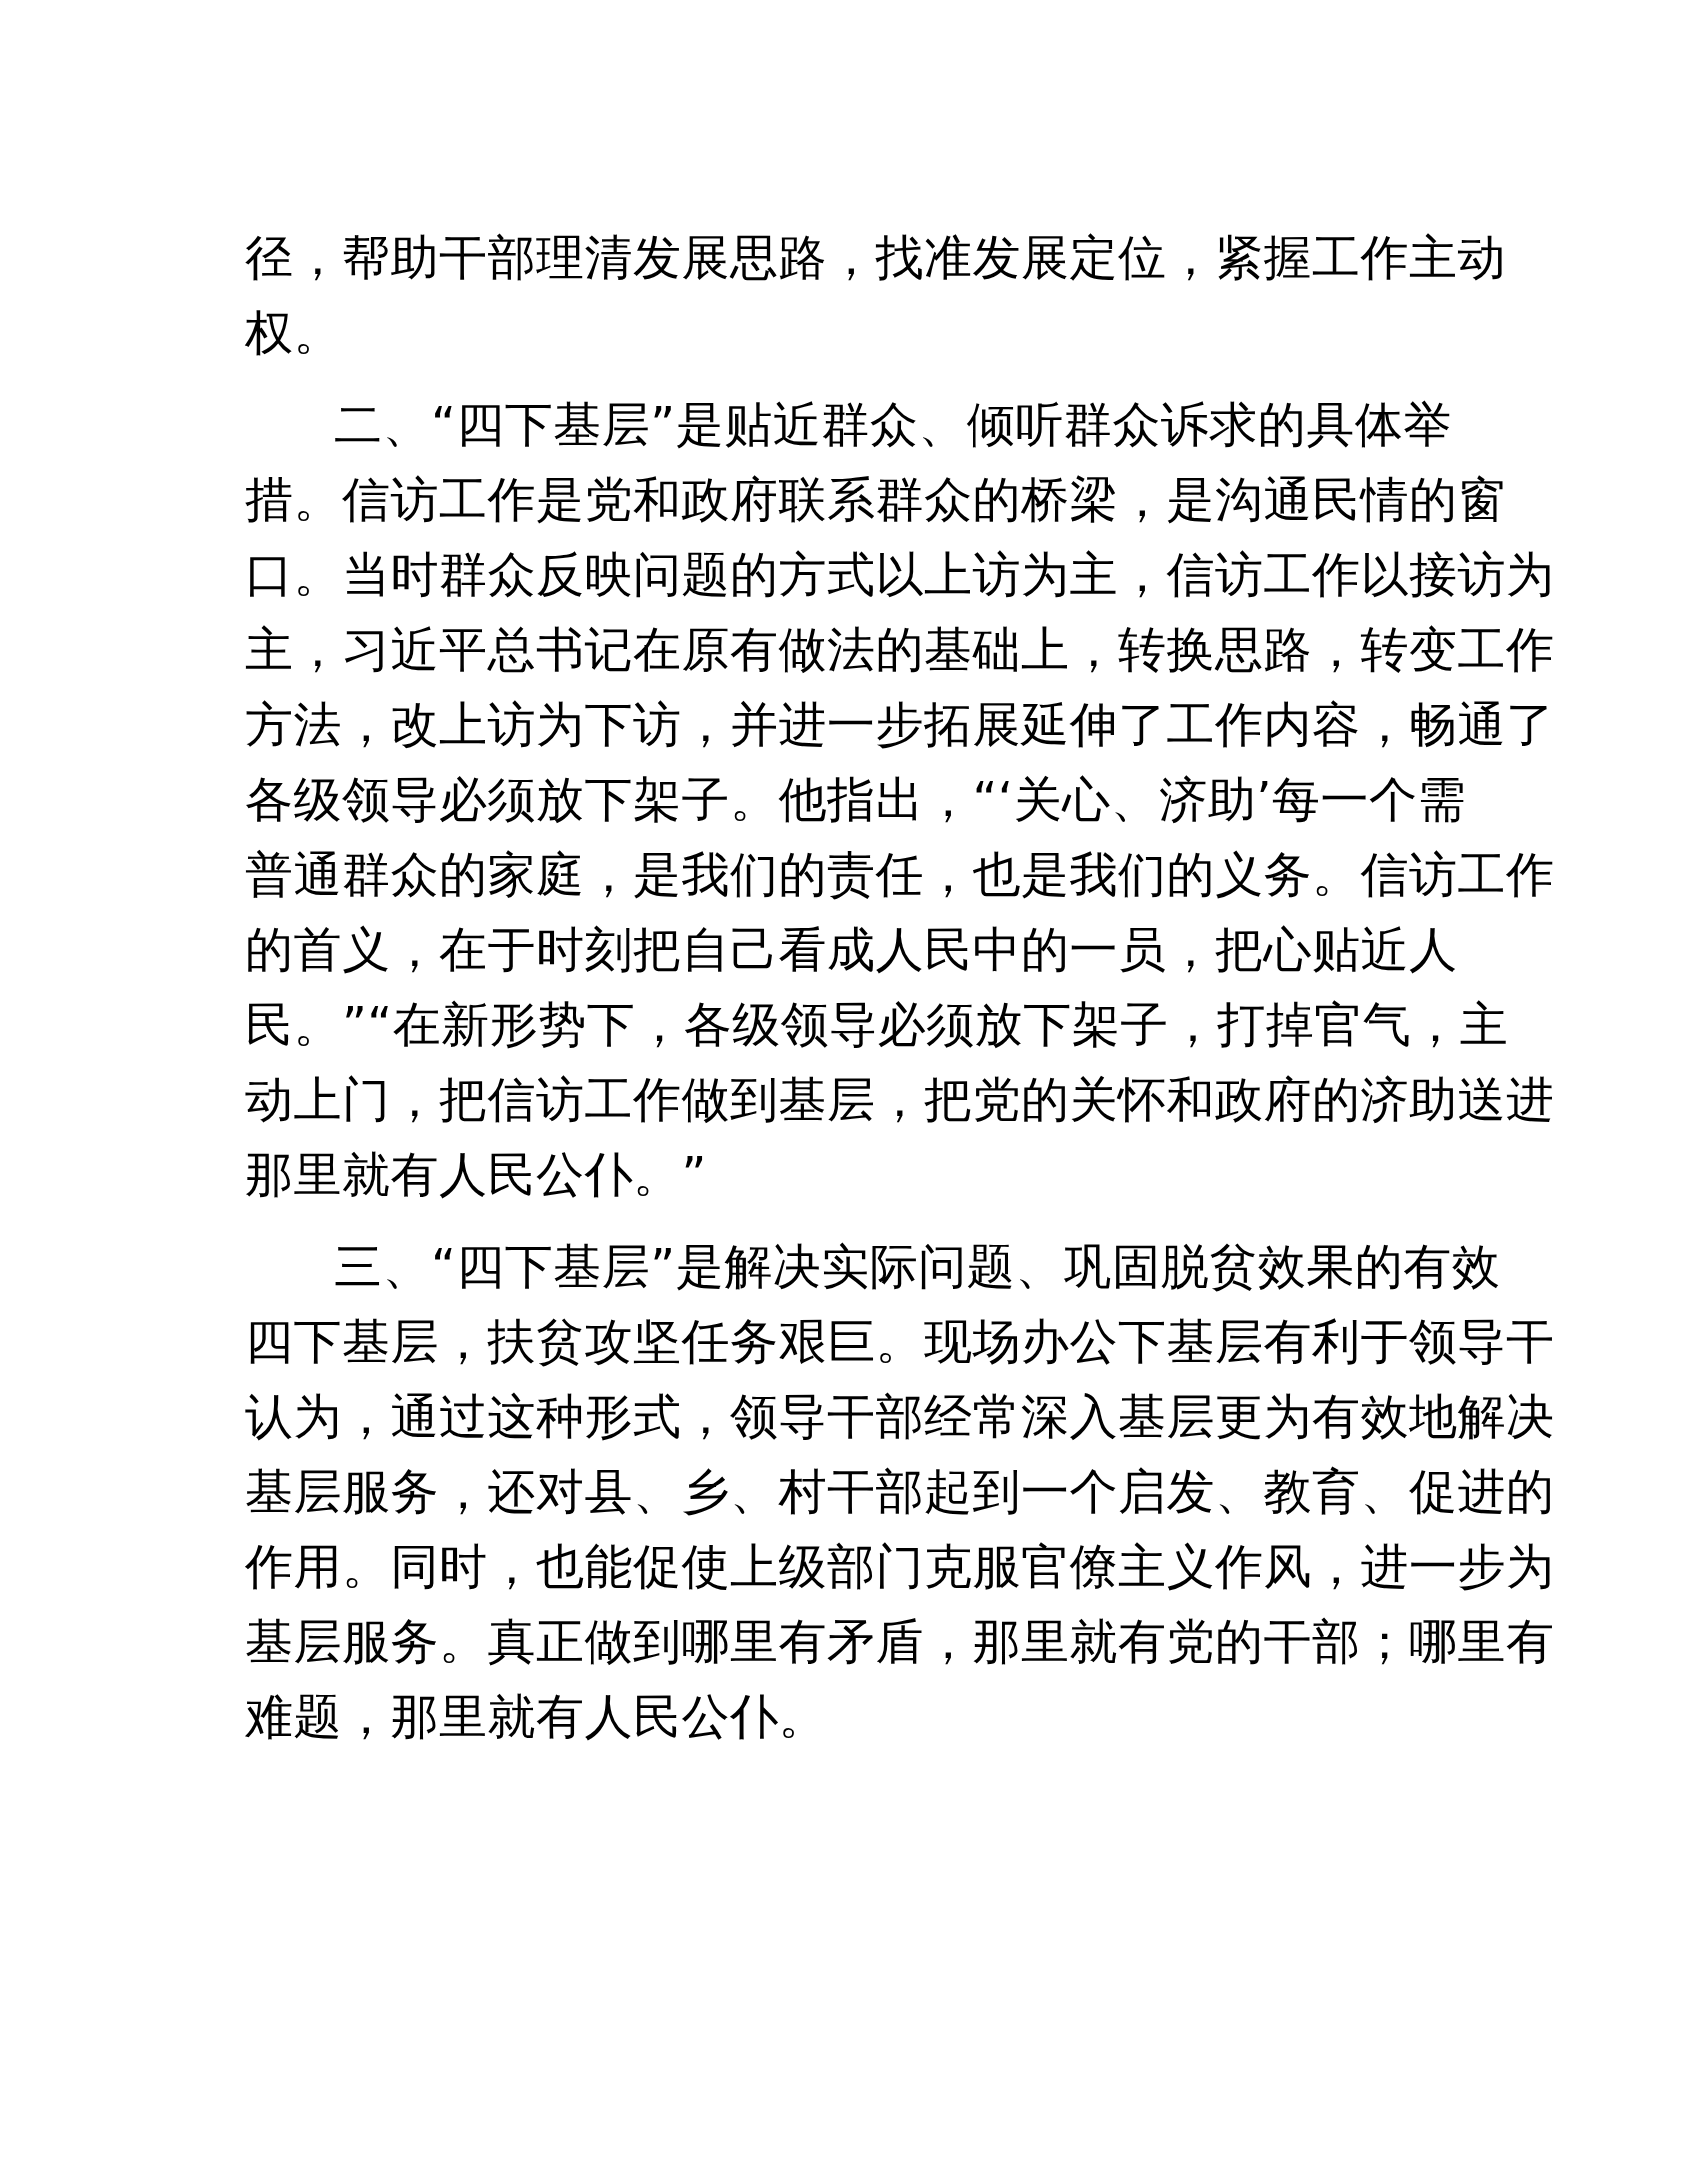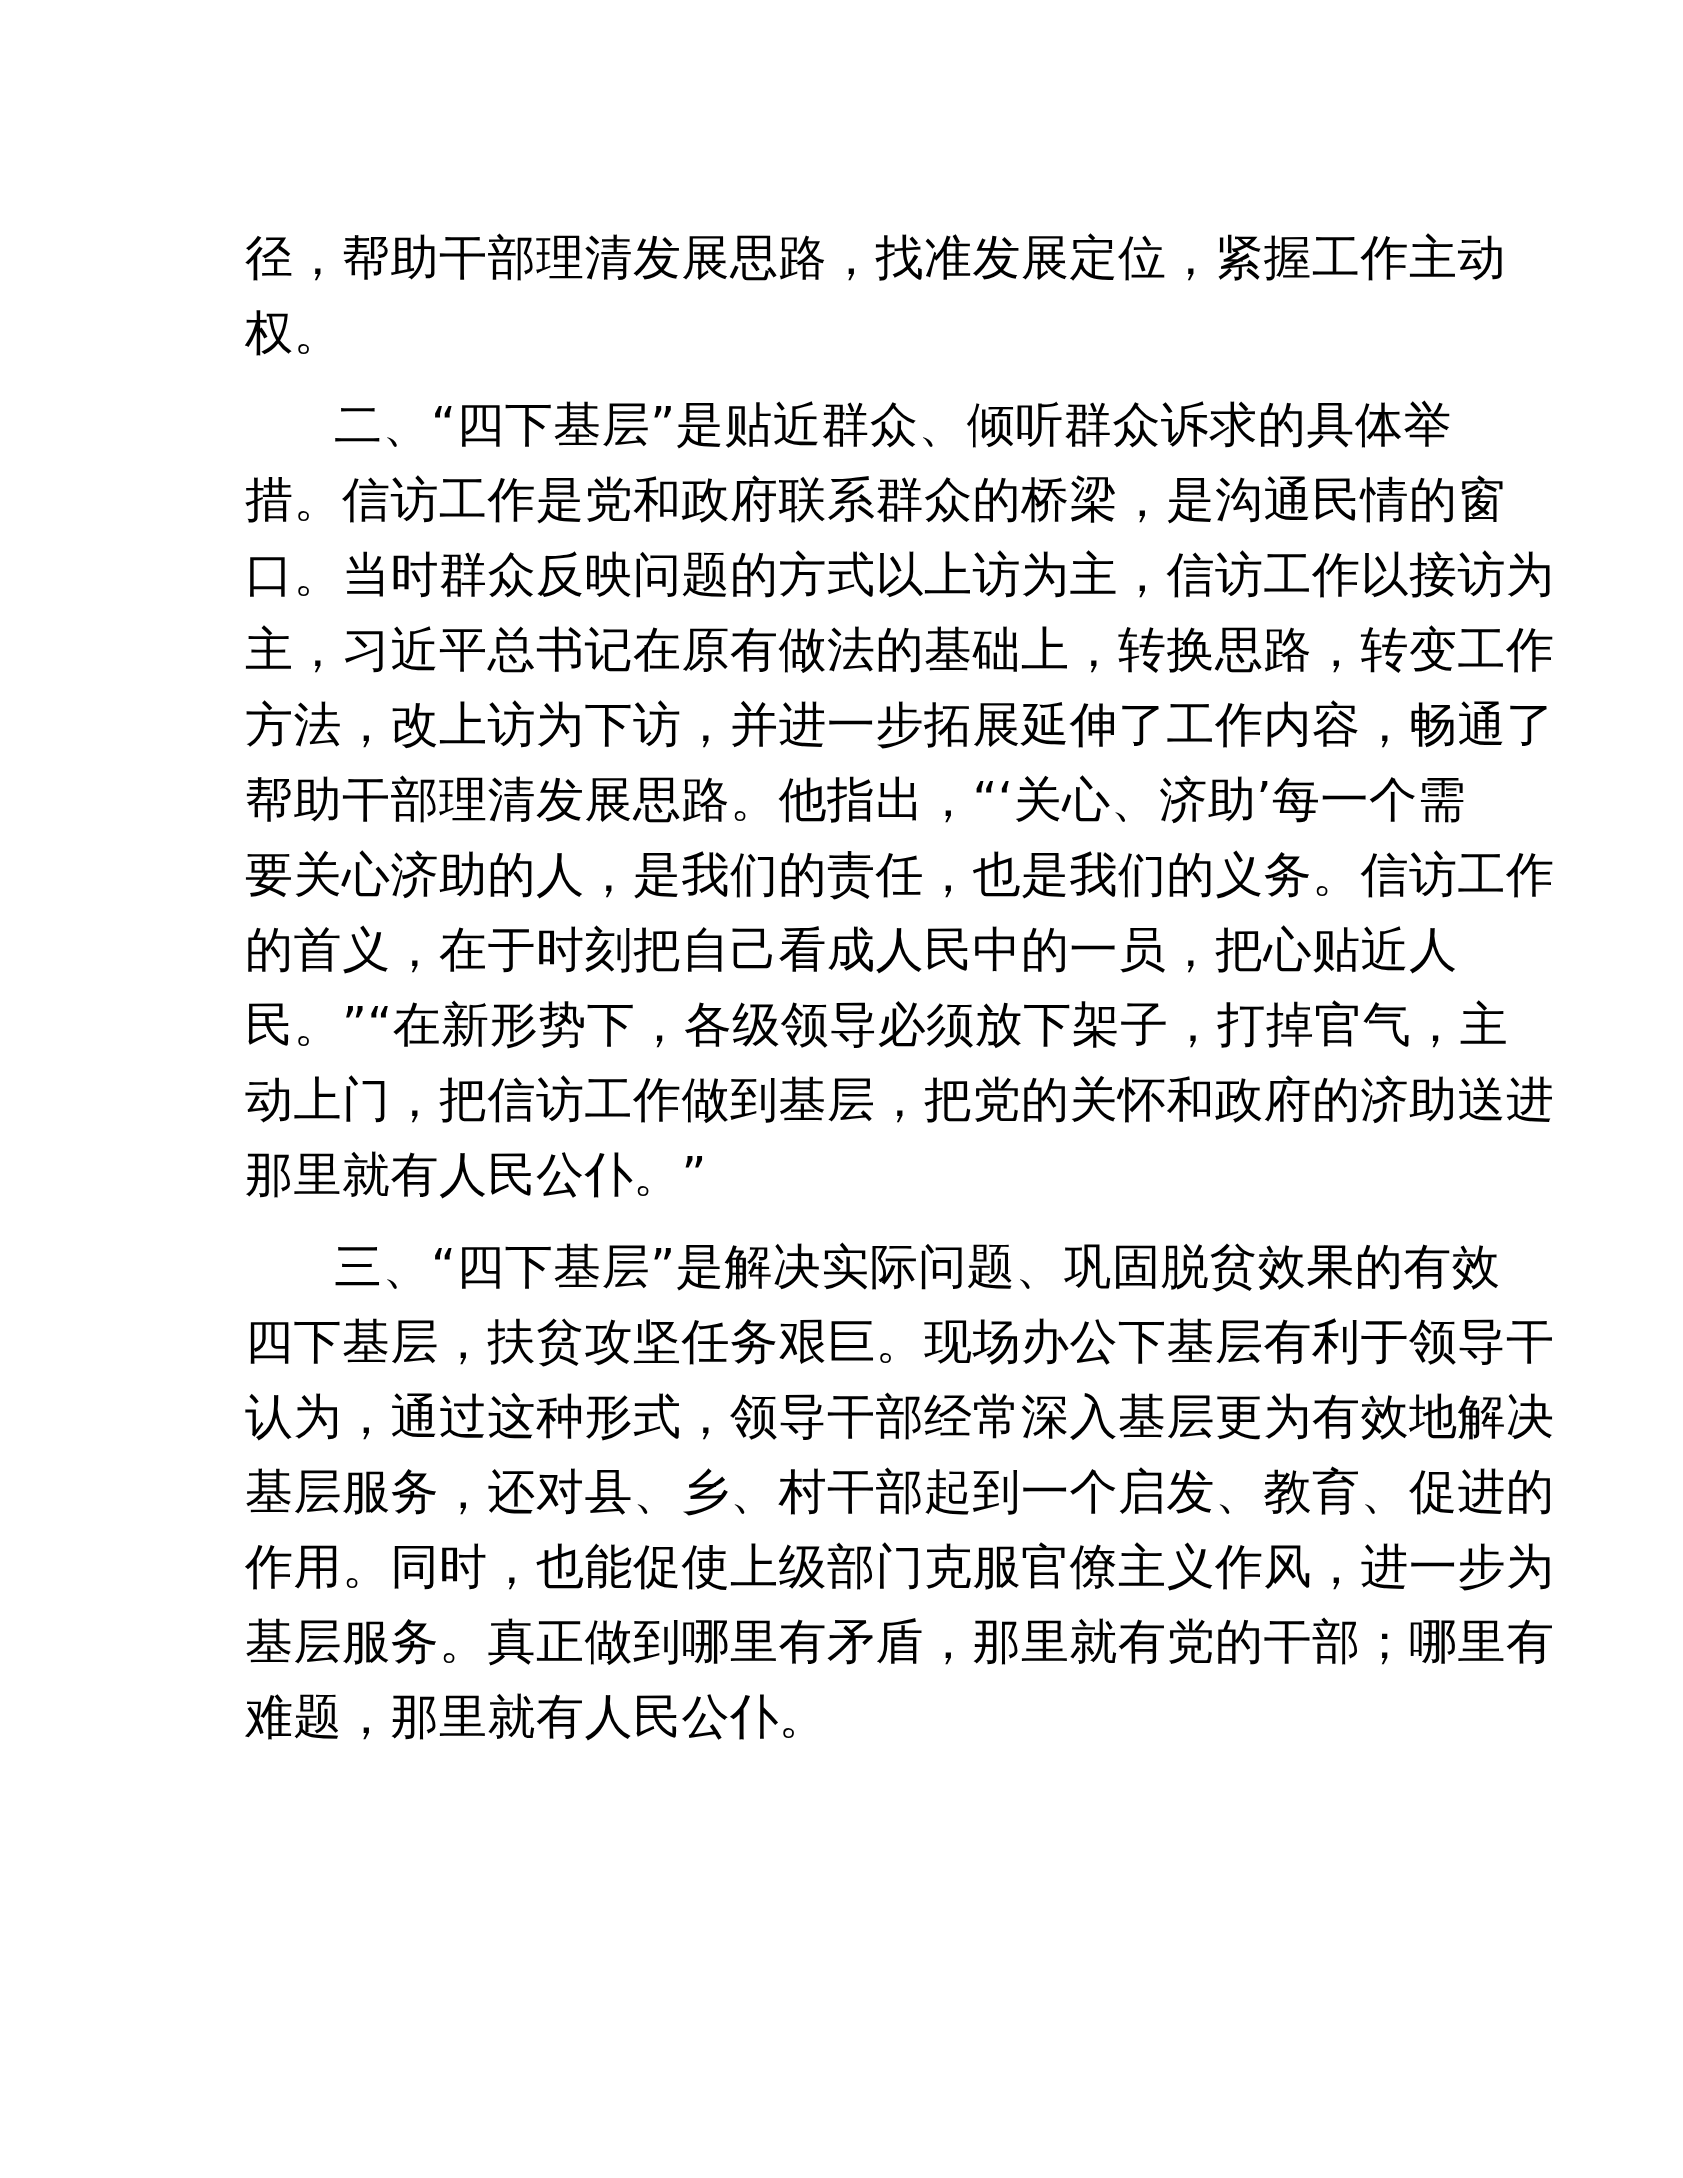--- a/index.html
+++ b/index.html
@@ -63,22 +63,22 @@
       <span class="line">径，帮助干部理清发展思路，找准发展定位，紧握工作主动</span>
       <span class="line last">权。</span>
     </div>
 
     <div class="para">
       <span class="line indent">二、“四下基层”是贴近群众、倾听群众诉求的具体举</span>
       <span class="line">措。信访工作是党和政府联系群众的桥梁，是沟通民情的窗</span>
       <span class="line">口。当时群众反映问题的方式以上访为主，信访工作以接访为</span>
       <span class="line">主，习近平总书记在原有做法的基础上，转换思路，转变工作</span>
       <span class="line">方法，改上访为下访，并进一步拓展延伸了工作内容，畅通了</span>
-      <span class="line">帮助干部理清发展思路。他指出，“‘关心、济助’每一个需</span>
-      <span class="line">要关心济助的人，是我们的责任，也是我们的义务。信访工作</span>
+      <span class="line">各级领导必须放下架子。他指出，“‘关心、济助’每一个需</span>
+      <span class="line">普通群众的家庭，是我们的责任，也是我们的义务。信访工作</span>
       <span class="line">的首义，在于时刻把自己看成人民中的一员，把心贴近人</span>
       <span class="line">民。”“在新形势下，各级领导必须放下架子，打掉官气，主</span>
       <span class="line">动上门，把信访工作做到基层，把党的关怀和政府的济助送进</span>
       <span class="line last">那里就有人民公仆。”</span>
     </div>
 
     <div class="para">
       <span class="line indent">三、“四下基层”是解决实际问题、巩固脱贫效果的有效</span>
       <span class="line">四下基层，扶贫攻坚任务艰巨。现场办公下基层有利于领导干</span>
       <span class="line">认为，通过这种形式，领导干部经常深入基层更为有效地解决</span>

